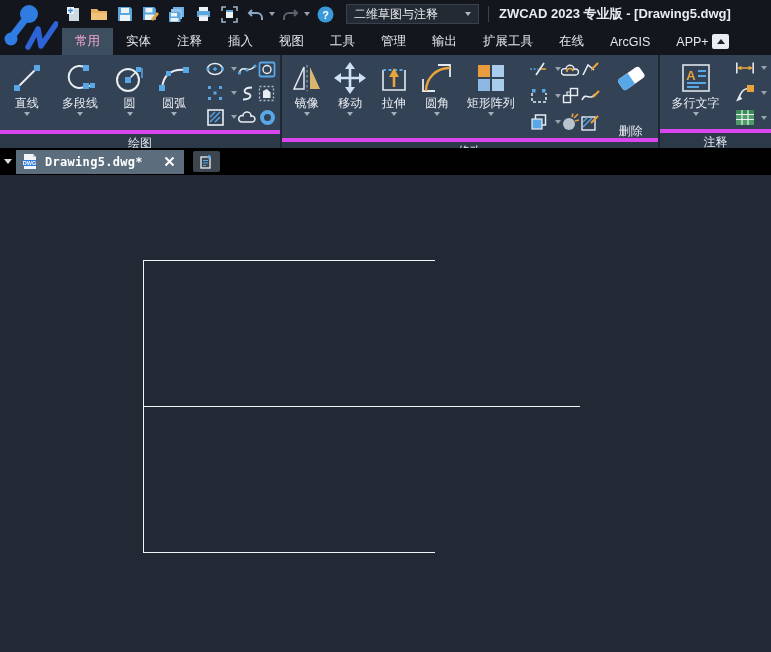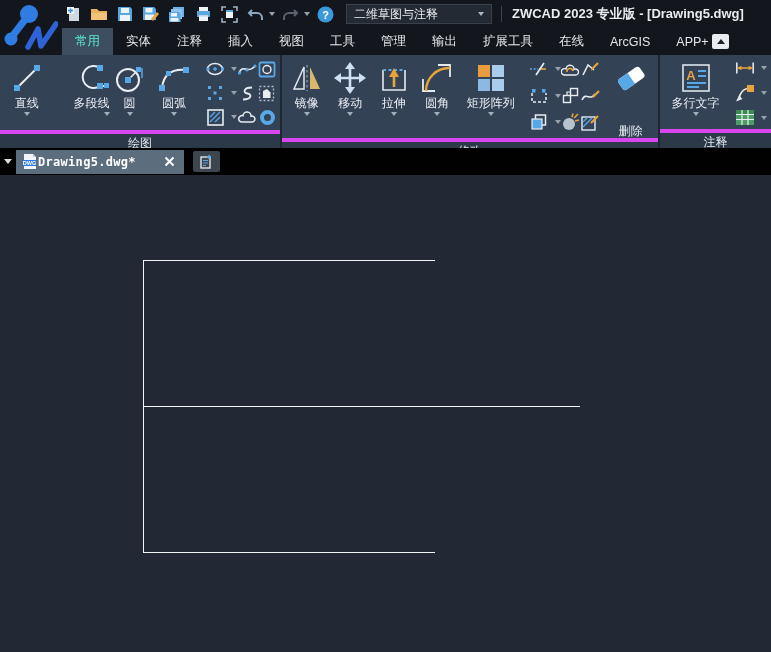--- a/index.html
+++ b/index.html
@@ -9,31 +9,31 @@
 
   
   .titlebar { height:28px; background:#13171d; display:flex; align-items:center;
     padding-left:62px; position:relative; flex:0 0 auto; }
   .logo { position:absolute; left:2px; top:1px; width:56px; height:54px; z-index:6; }
   .qat { display:flex; align-items:center; gap:4px; }
   .qbtn { width:22px; height:22px; display:flex; align-items:center; justify-content:center; border-radius:2px; }
   .ddwrap { display:flex; align-items:center; }
   .dd-arrow { width:0; height:0; border-left:3px solid transparent; border-right:3px solid transparent;
     border-top:4px solid #97a2ae; margin-left:3px; }
-  .workspace { margin-left:10px; width:146px; height:20px; background:#242a33;
+  .workspace { margin-left:10px; width:133px; height:20px; background:#242a33;
     border:1px solid #39414c; display:flex; align-items:center; justify-content:space-between;
     padding:0 7px; font-size:12px; color:#e8ecf0; }
   .tb-sep { width:1px; height:16px; background:#3c444e; margin:0 10px 0 9px; }
   .tb-title { font-size:13px; font-weight:700; color:#e9edf1; white-space:nowrap; }
 
   
   .menubar { height:27px; background:#13171d; display:flex; align-items:stretch;
     padding-left:62px; position:relative; flex:0 0 auto; }
   .mtab { display:flex; align-items:center; padding:0 13px; font-size:12.5px; color:#e2e7ec; }
-  .mtab.active { background:#3c4e60; color:#5eead4; }
+  .mtab.active { background:#3c4e60; color:#f9a8d4; }
   .collapse-btn { position:absolute; right:42px; top:6px; width:17px; height:15px;
     background:#e9edf1; border-radius:2px; display:flex; align-items:center; justify-content:center; }
   .tri-up { width:0; height:0; border-left:4px solid transparent; border-right:4px solid transparent;
     border-bottom:5px solid #1b222a; }
 
   
   .ribbon { height:93px; background:#344256; display:flex; flex:0 0 auto; }
   .panel { display:flex; flex-direction:column; border-right:2px solid #1e2732; }
   .panel:last-child { border-right:none; flex:1; }
   .panel-body { flex:1; display:flex; align-items:stretch; padding:1px 3px 0 3px; }
@@ -48,21 +48,21 @@
     align-content:center; row-gap:2px; margin:2px 0 2px 6px; }
   .scell { display:flex; align-items:center; gap:3px; height:22px; }
   .sbtn { width:20px; height:20px; display:flex; align-items:center; justify-content:center; }
   .smallcol { display:flex; flex-direction:column; justify-content:center; gap:3px; margin-left:8px; }
 
   
   .doctabs { height:27px; background:#010102; display:flex; align-items:center; flex:0 0 auto; }
   .overflow-btn { width:16px; height:100%; display:flex; align-items:center; justify-content:center; }
   .tri-down { width:0; height:0; border-left:4px solid transparent; border-right:4px solid transparent;
     border-top:5px solid #d8dee4; }
-  .doctab { height:24px; background:#5c6d7e; display:flex; align-items:center; gap:0;
+  .doctab { height:24px; background:#5c6d7e; display:flex; align-items:center; gap:7px;
     padding:0 9px 0 6px; min-width:168px; }
   .doctab-label { font-family:"DejaVu Sans Mono", monospace; font-weight:700; font-size:12px;
     color:#ffffff; letter-spacing:.3px; flex:1; }
   .newtab { width:27px; height:21px; background:#3d464f; margin-left:9px; display:flex;
     align-items:center; justify-content:center; border-radius:2px; }
 
   
   .canvas { position:relative; flex:1; overflow:hidden; }
 </style>
 </head>
@@ -194,21 +194,21 @@
           <span class="bicon">
             <svg width="32" height="32" viewBox="0 0 32 32">
                 <path d="M6,26 L26,6" stroke="#e8edf2" stroke-width="2"></path>
                 <rect x="3" y="23" width="6" height="6" fill="#58a8e8"></rect>
                 <rect x="23" y="3" width="6" height="6" fill="#58a8e8"></rect>
               </svg>
           </span>
           <span class="blabel">直线</span>
           <span class="barrow"></span>
         </div>
-        <div class="bigbtn" style="width:62px;align-items:flex-end;">
+        <div class="bigbtn" style="width:62px;">
           <span class="bicon">
             <svg width="32" height="32" viewBox="0 0 32 32">
                 <path d="M22,6 A11,11 0 1 0 22,24 L28,24" stroke="#e8edf2" stroke-width="2" fill="none"></path>
                 <rect x="19" y="3" width="6" height="6" fill="#58a8e8"></rect>
                 <rect x="19" y="21" width="6" height="6" fill="#58a8e8"></rect>
                 <rect x="26" y="21" width="5" height="5" fill="#58a8e8"></rect>
               </svg>
           </span>
           <span class="blabel">多段线</span>
           <span class="barrow"></span>

